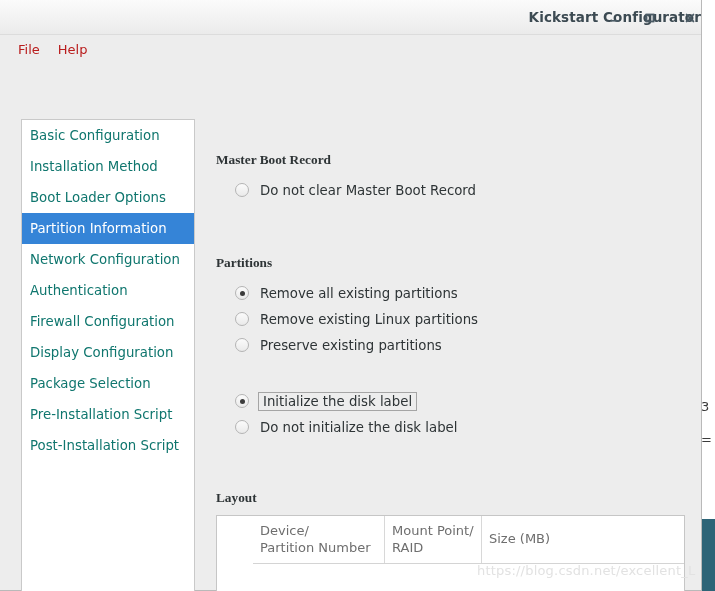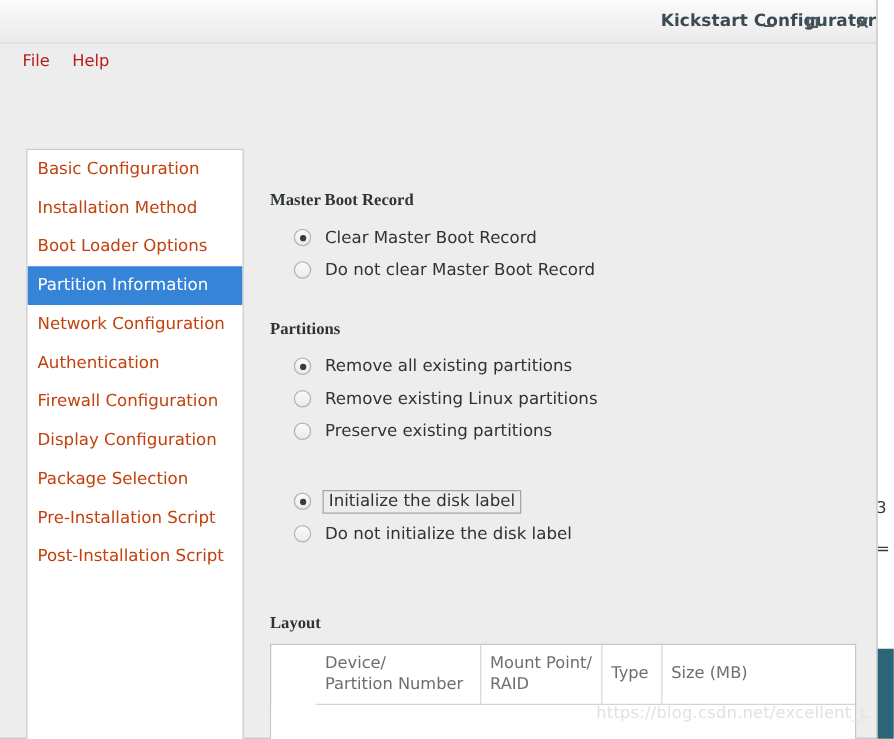--- a/index.html
+++ b/index.html
@@ -92,21 +92,21 @@
     width: 174px; height: 489px;
     background: #ffffff;
     border: 1px solid #c9c9c9;
     overflow: hidden;
   }
   .side-item {
     height: 31px;
     display: flex; align-items: center;
     padding-left: 8px;
     font-size: 13.3px;
-    color: #c2410c;
+    color: #0f766e;
     cursor: default;
     white-space: nowrap;
   }
   .side-item.selected {
     background: #3584d7;
     color: #ffffff;
   }
 
   
   #main {
@@ -248,24 +248,20 @@
       <div class="side-item">Package Selection</div>
       <div class="side-item">Pre-Installation Script</div>
       <div class="side-item">Post-Installation Script</div>
     </div>
 
     <div id="main">
 
       <div class="sect" id="sect-mbr">
         <div class="group-title">Master Boot Record</div>
         <div class="radio-row">
-          <span class="radio on"></span>
-          <span class="radio-label">Clear Master Boot Record</span>
-        </div>
-        <div class="radio-row">
           <span class="radio"></span>
           <span class="radio-label">Do not clear Master Boot Record</span>
         </div>
       </div>
 
       <div class="sect" id="sect-parts">
         <div class="group-title">Partitions</div>
         <div class="radio-row">
           <span class="radio on"></span>
           <span class="radio-label">Remove all existing partitions</span>
@@ -293,21 +289,20 @@
 
       <div id="sect-layout">
         <div class="group-title">Layout</div>
 
         <div id="layout-table">
           <div id="layout-head">
             <div class="col c0" style="white-space:pre-line">Device/
 Partition Number</div>
             <div class="col c1" style="white-space:pre-line">Mount Point/
 RAID</div>
-            <div class="col c2">Type</div>
             <div class="col c4">Size (MB)</div>
           </div>
           <div id="layout-rows"></div>
         </div>
 
       </div>
 
     </div>
   </div>
 </div>

